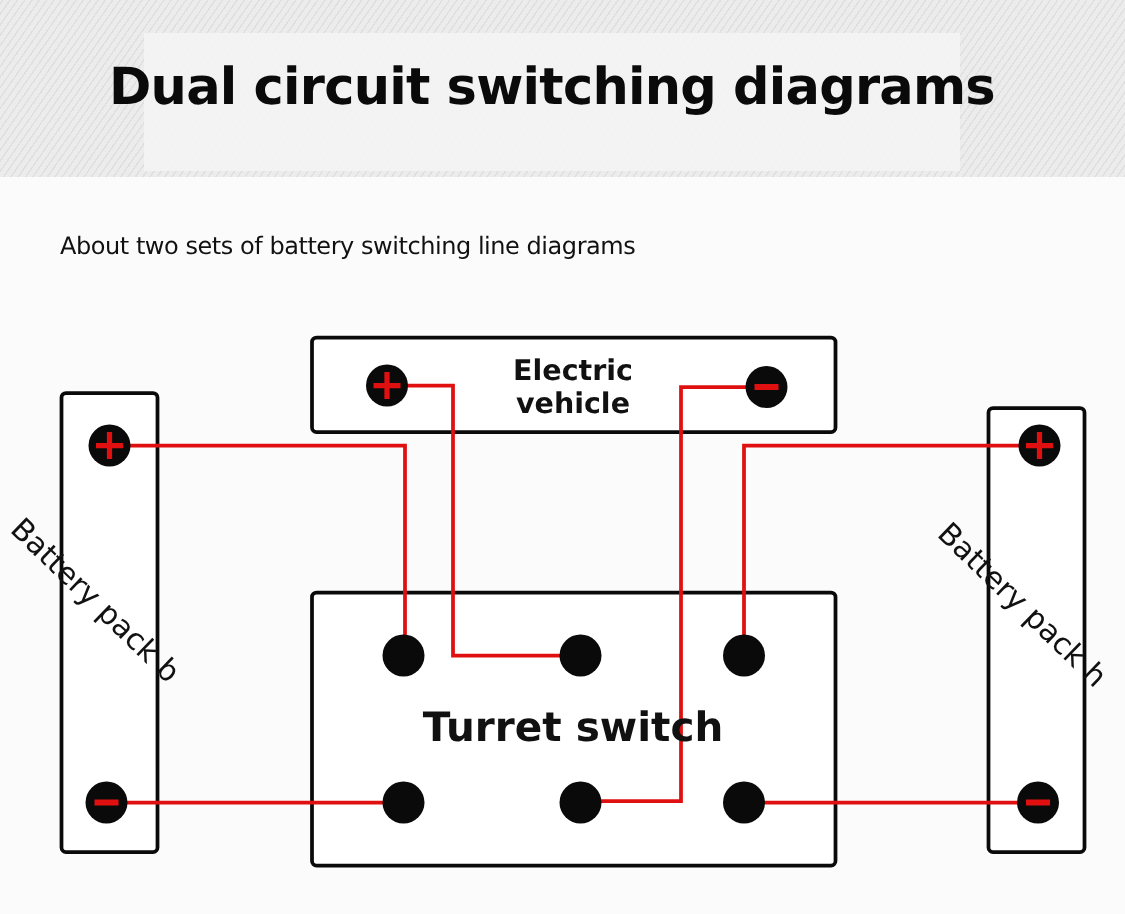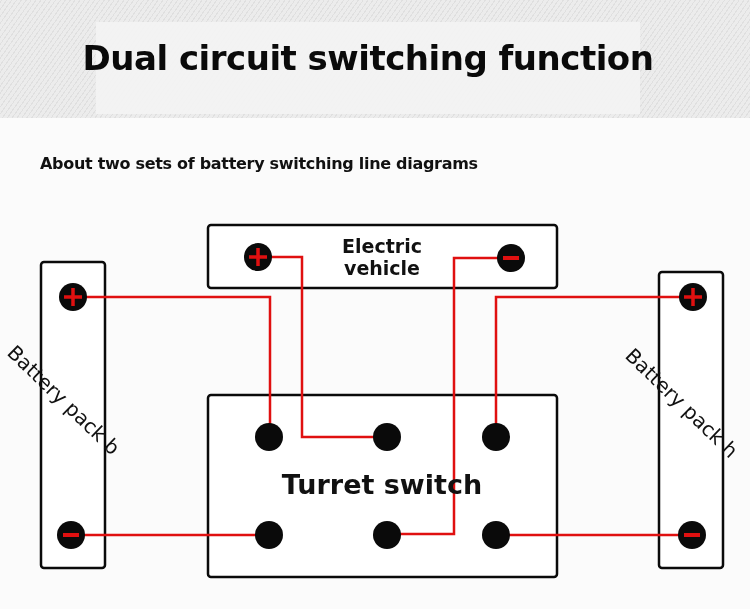--- a/index.html
+++ b/index.html
@@ -19,33 +19,33 @@
     position: absolute; left: 96px; top: 22px; width: 544px; height: 92px;
     background: rgba(244,244,244,0.9);
   }
   .title {
     position: absolute; left: 0; top: 38px; width: 736px; text-align: center;
     font-family: "DejaVu Sans", sans-serif; font-weight: bold; font-size: 34px;
     color: #0a0a0a; letter-spacing: -0.5px;
   }
   .subtitle {
     position: absolute; left: 40px; top: 154px;
-    font-family: "DejaVu Sans", sans-serif; font-weight: bold; font-size: 16px; color: #111;
+    font-family: "DejaVu Sans", sans-serif; font-weight: normal; font-size: 16px; color: #111;
     letter-spacing: -0.3px;
   }
   svg.diagram { position: absolute; left: 0; top: 0; }
   .lbl { font-family: "DejaVu Sans", sans-serif; font-weight: bold; fill: #111; }
   .battery-lbl { font-family: "DejaVu Sans", sans-serif; font-size: 20px; fill: #111; }
 </style>
 </head>
 <body>
 
 <div class="header-band"></div>
 <div class="header-plate"></div>
-<div class="title">Dual circuit switching function</div>
+<div class="title">Dual circuit switching diagrams</div>
 <div class="subtitle">About two sets of battery switching line diagrams</div>
 
 <svg class="diagram" width="750" height="609" viewBox="0 0 750 609">
 
   <rect x="41" y="262" width="64" height="306" rx="3" fill="#fff" stroke="#0a0a0a" stroke-width="2.5"></rect>
   <rect x="659" y="272" width="64" height="296" rx="3" fill="#fff" stroke="#0a0a0a" stroke-width="2.5"></rect>
   <rect x="208" y="225" width="349" height="63" rx="3" fill="#fff" stroke="#0a0a0a" stroke-width="2.5"></rect>
   <rect x="208" y="395" width="349" height="182" rx="3" fill="#fff" stroke="#0a0a0a" stroke-width="2.5"></rect>
 
   <g fill="none" stroke="#e01010" stroke-width="2.5">

